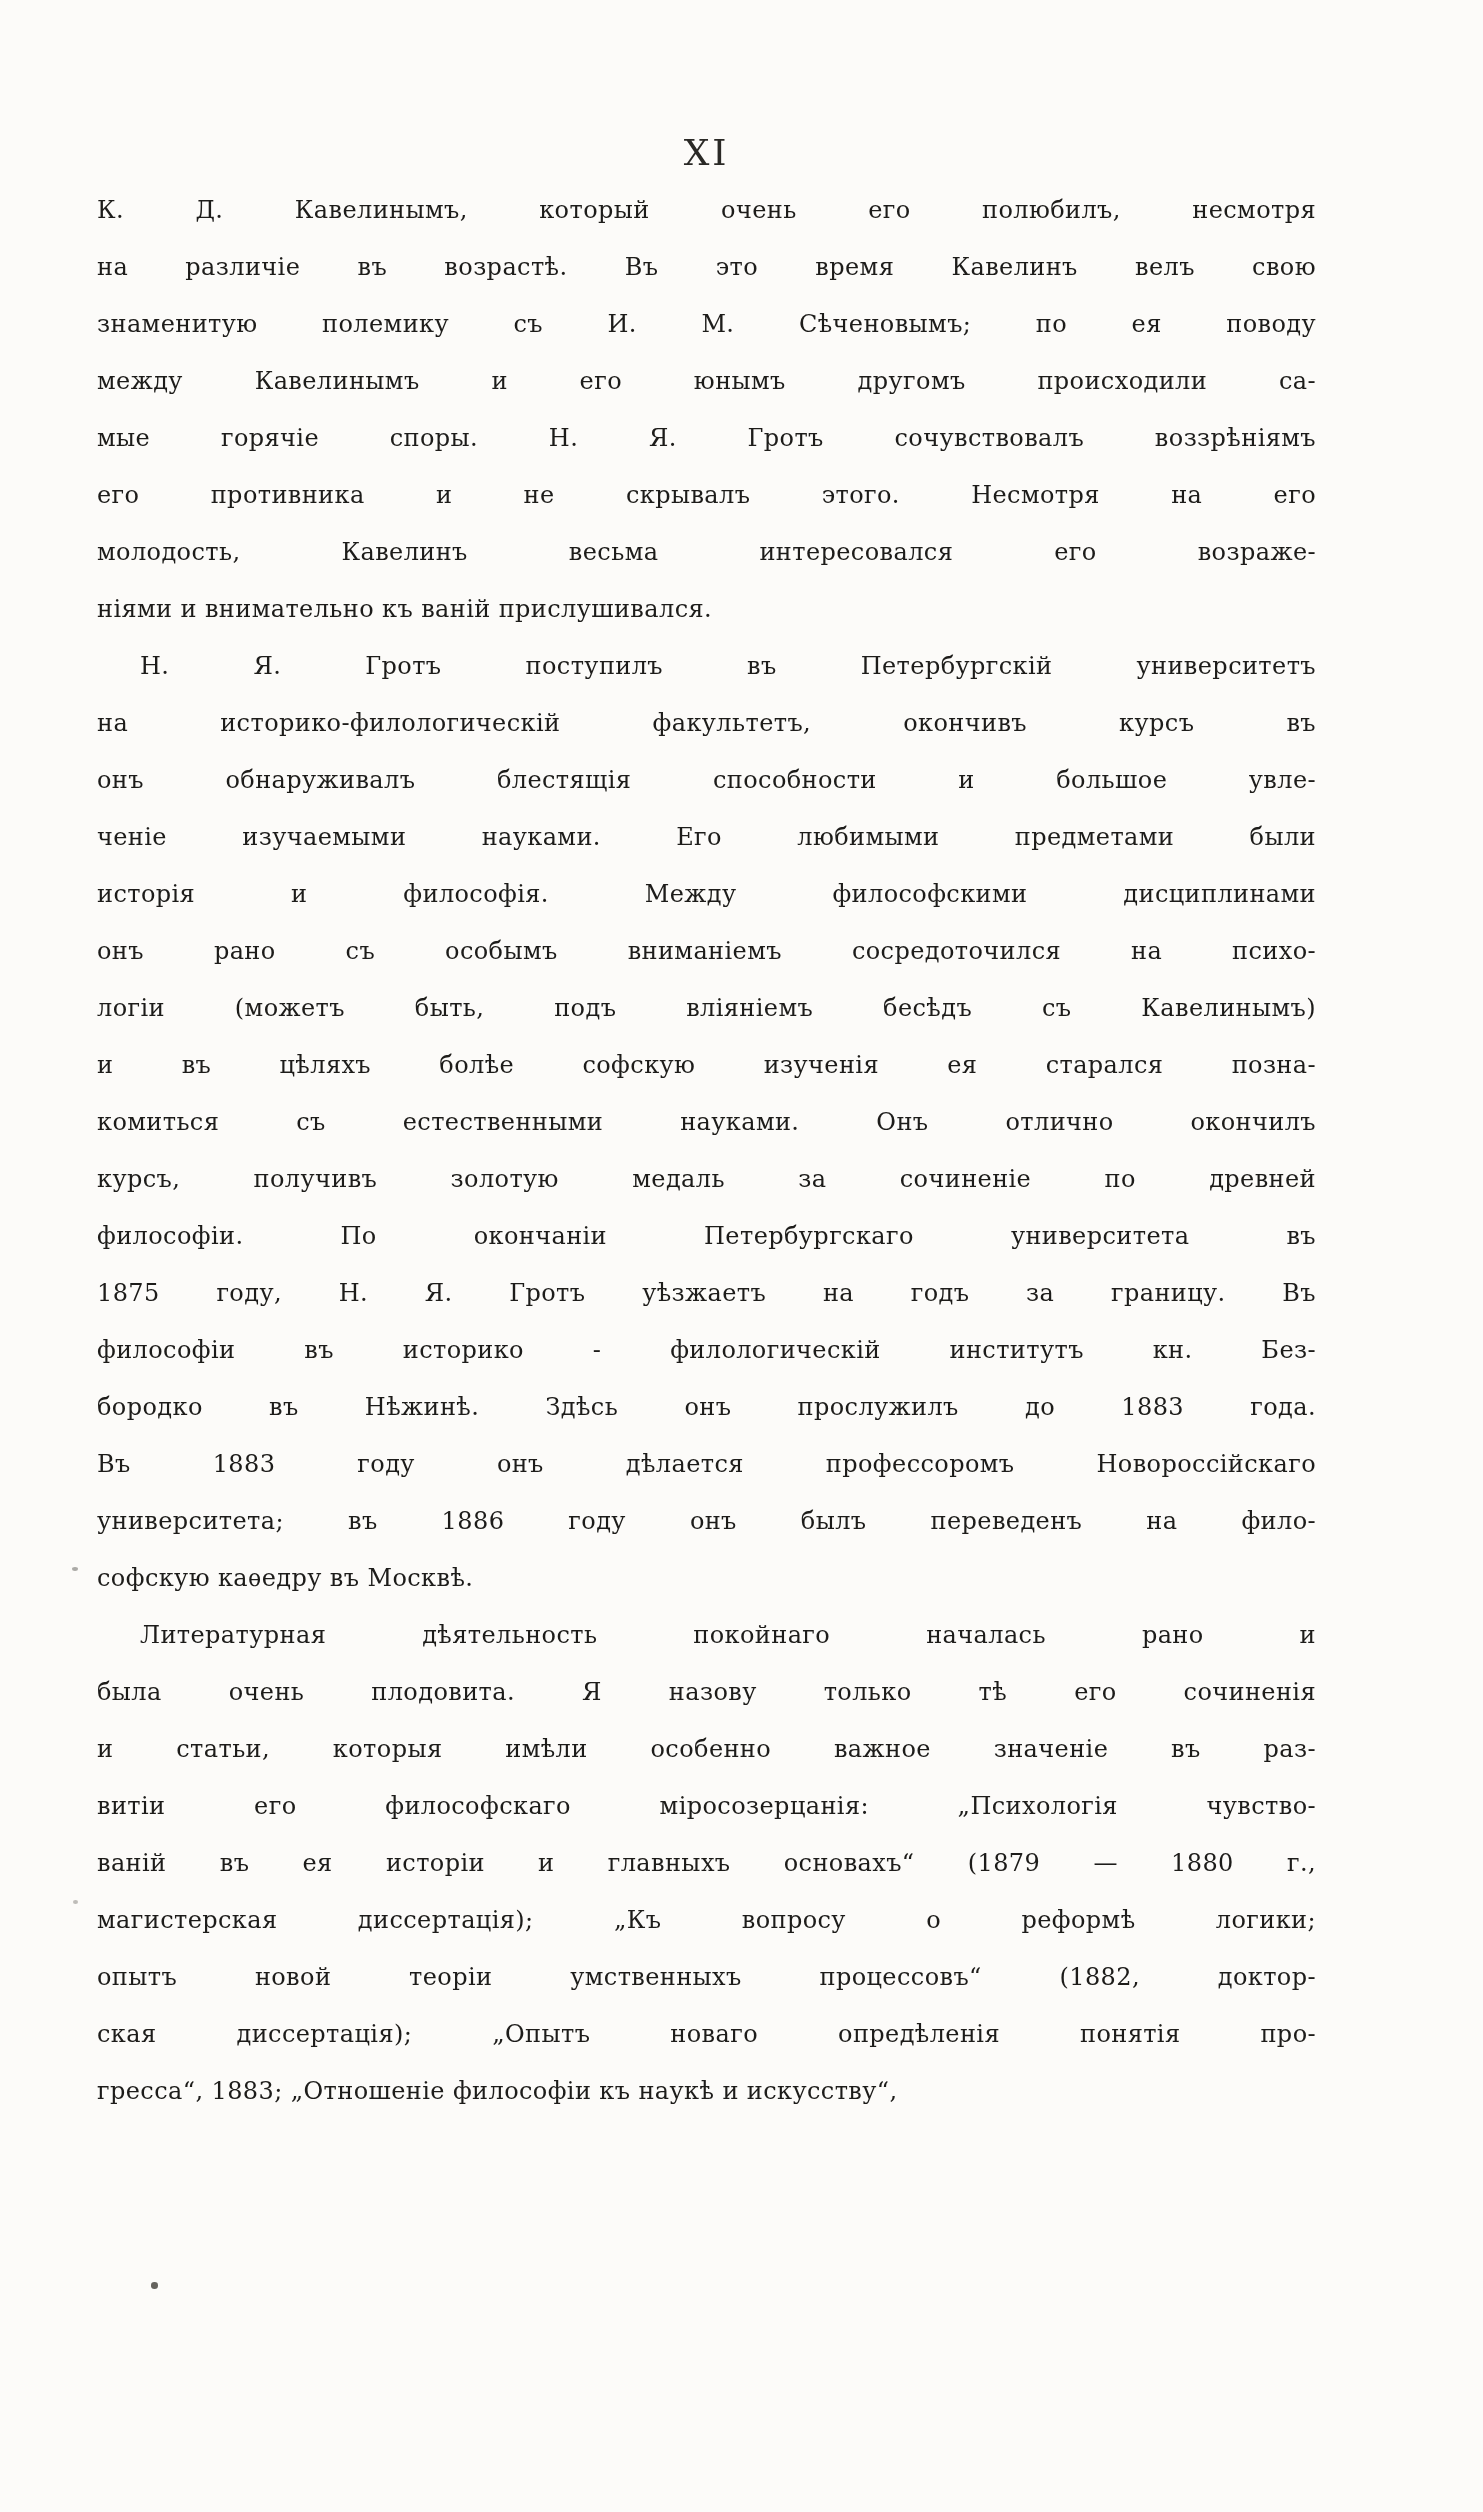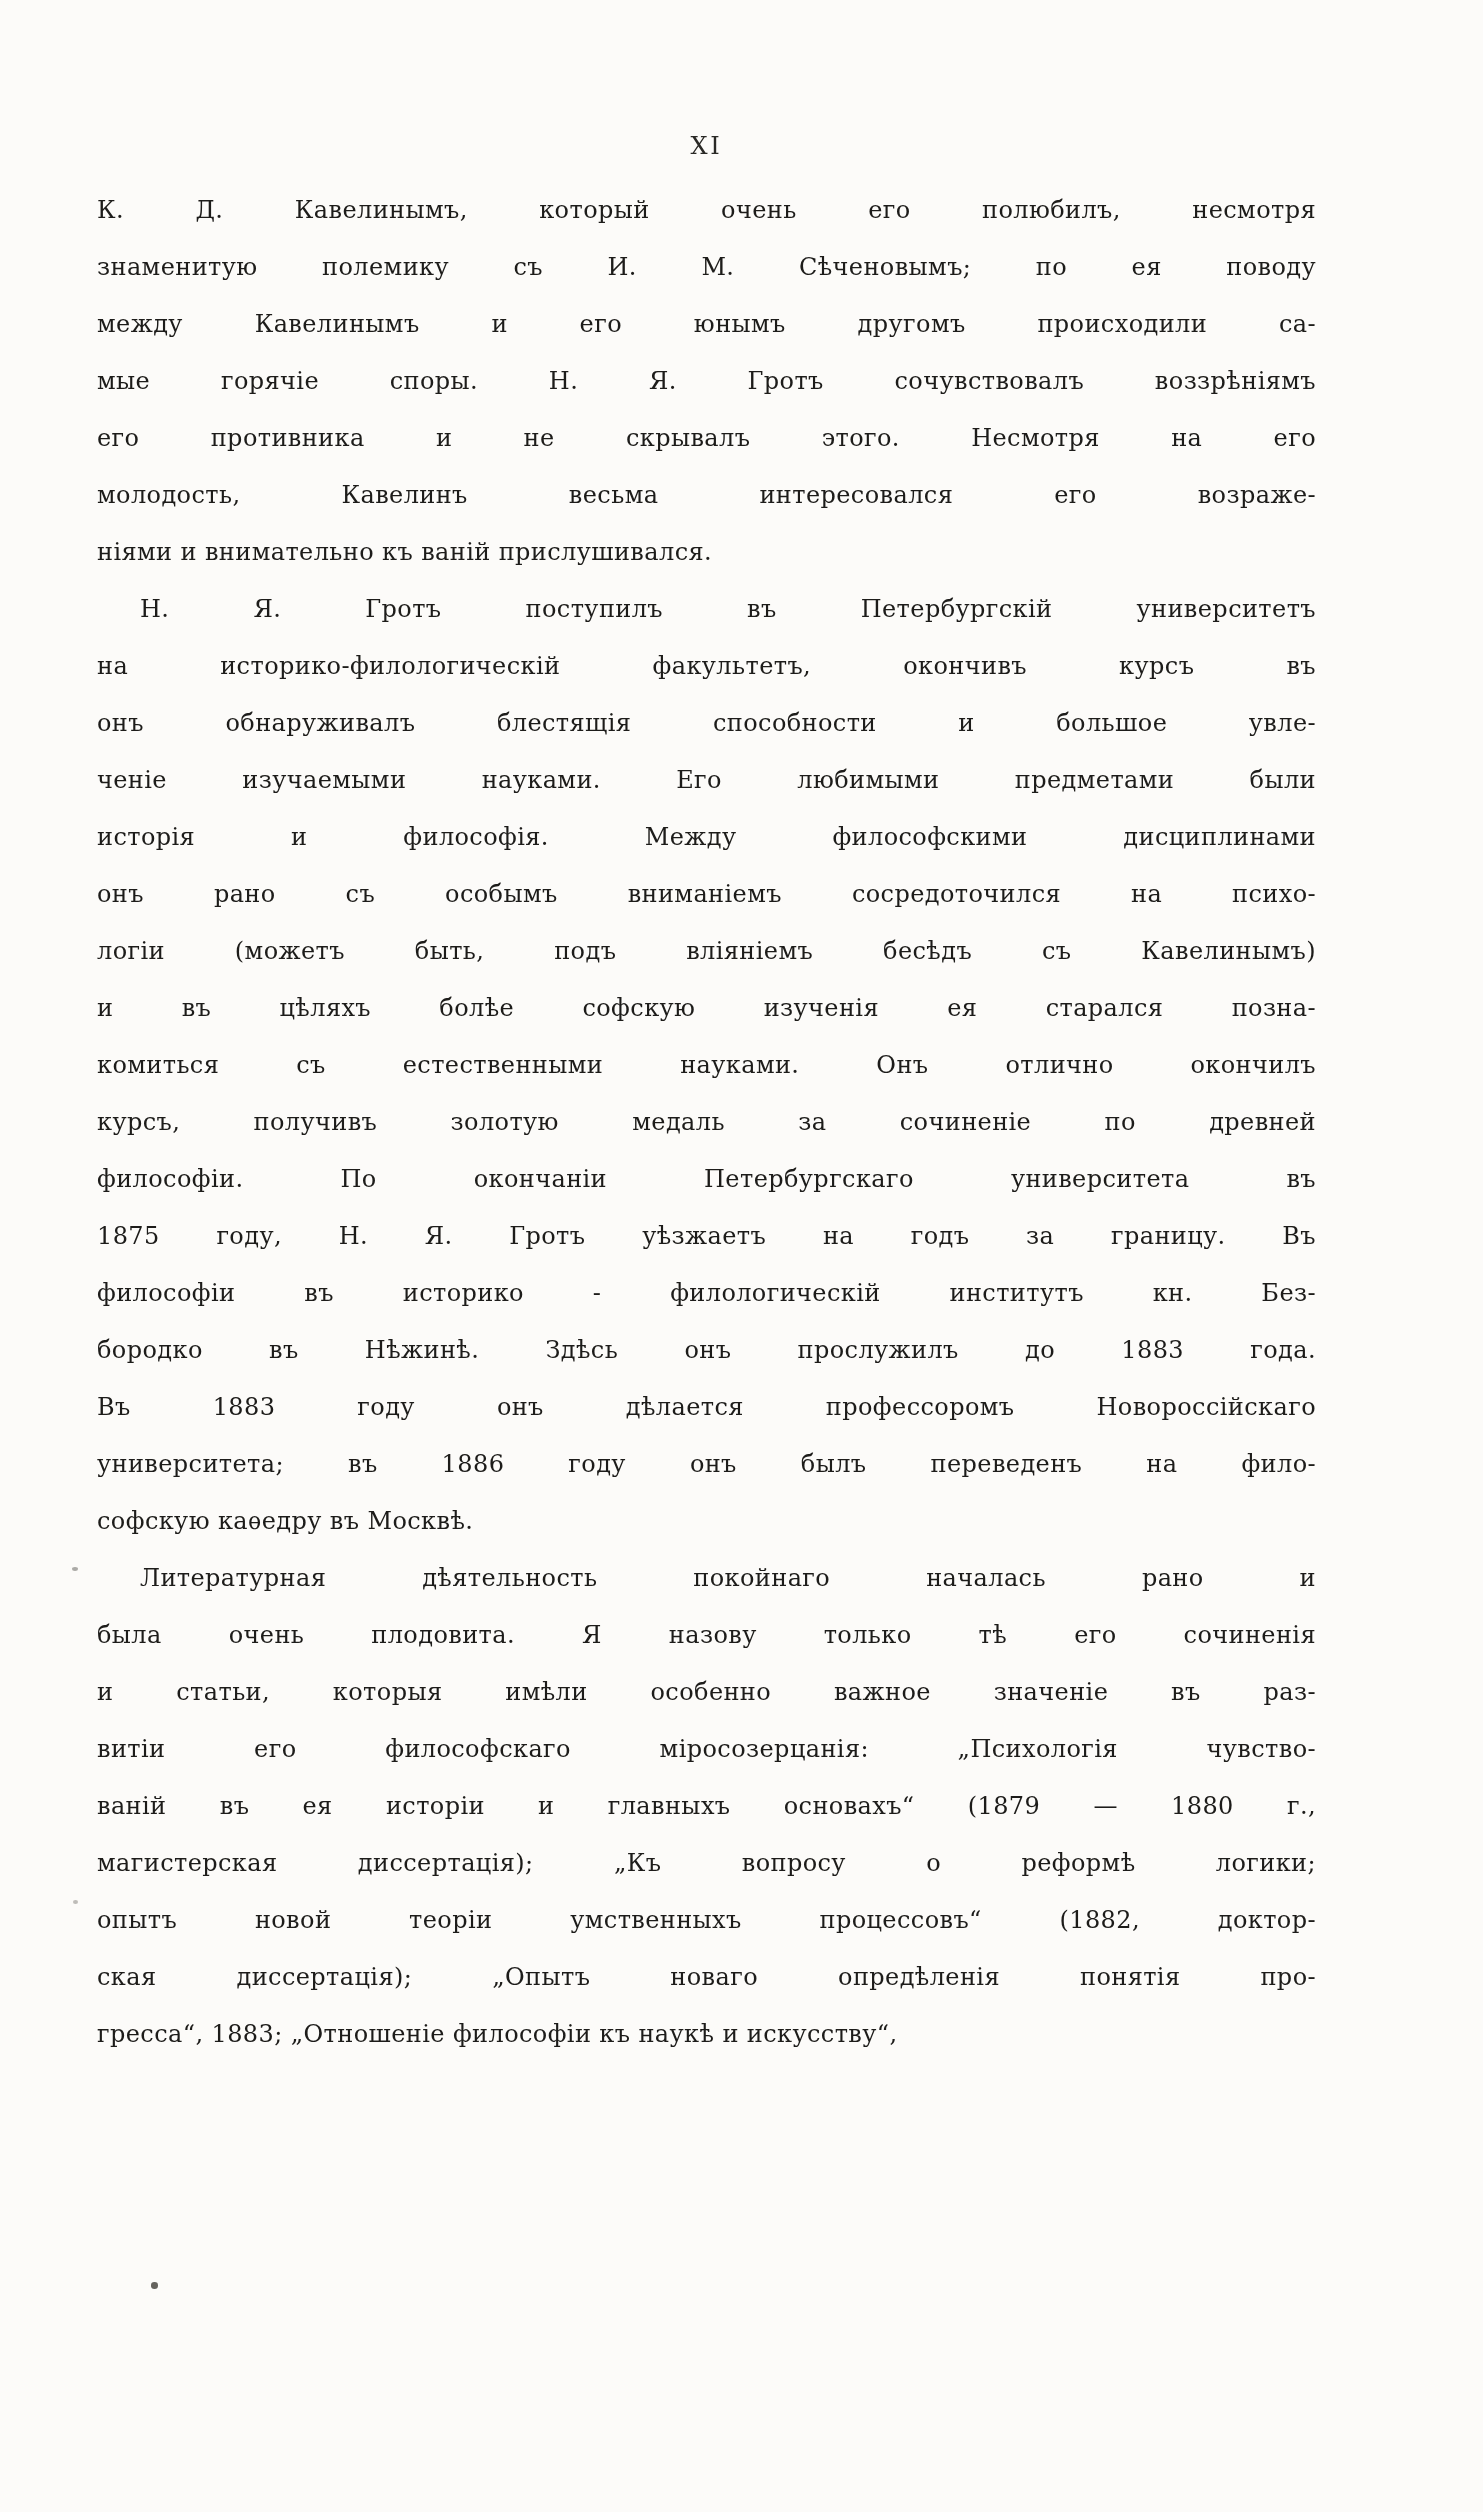--- a/index.html
+++ b/index.html
@@ -17,21 +17,21 @@
     background: #fcfbf9;
     font-family: "DejaVu Serif", "Liberation Serif", serif;
     color: #1d1c1a;
   }
   .page-number {
     position: absolute;
     top: 132px;
     left: 97px;
     width: 1219px;
     text-align: center;
-    font-size: 24px;
+    font-size: 36px;
     letter-spacing: 2.8px;
     color: #2a2926;
   }
   .text-block {
     position: absolute;
     top: 182px;
     left: 97px;
     width: 1219px;
     font-size: 24px;
     letter-spacing: 0.4px;
@@ -83,20 +83,21 @@
 </style>
 </head>
 <body>
 
 <div class="page">
   <div class="page-number">XI</div>
 
   <div class="text-block" id="text-block">
       <div class="paragraph">
         <div class="line">К. Д. Кавелинымъ, который очень его полюбилъ, несмотря</div>
+        <div class="line">на различіе въ возрастѣ. Въ это время Кавелинъ велъ свою</div>
         <div class="line">знаменитую полемику съ И. М. Сѣченовымъ; по ея поводу</div>
         <div class="line">между Кавелинымъ и его юнымъ другомъ происходили са-</div>
         <div class="line">мые горячіе споры. Н. Я. Гротъ сочувствовалъ воззрѣніямъ</div>
         <div class="line">его противника и не скрывалъ этого. Несмотря на его</div>
         <div class="line">молодость, Кавелинъ весьма интересовался его возраже-</div>
         <div class="line last">ніями и внимательно къ ваній прислушивался.</div>
       </div>
       <div class="paragraph">
         <div class="line indent">Н. Я. Гротъ поступилъ въ Петербургскій университетъ</div>
         <div class="line">на историко-филологическій факультетъ, окончивъ курсъ въ</div>

